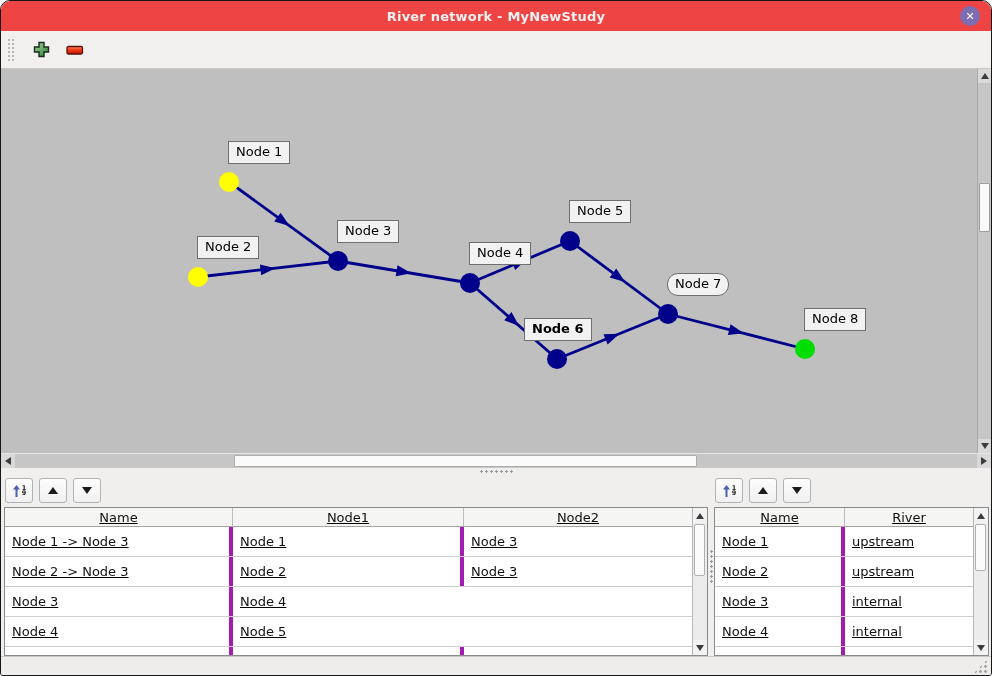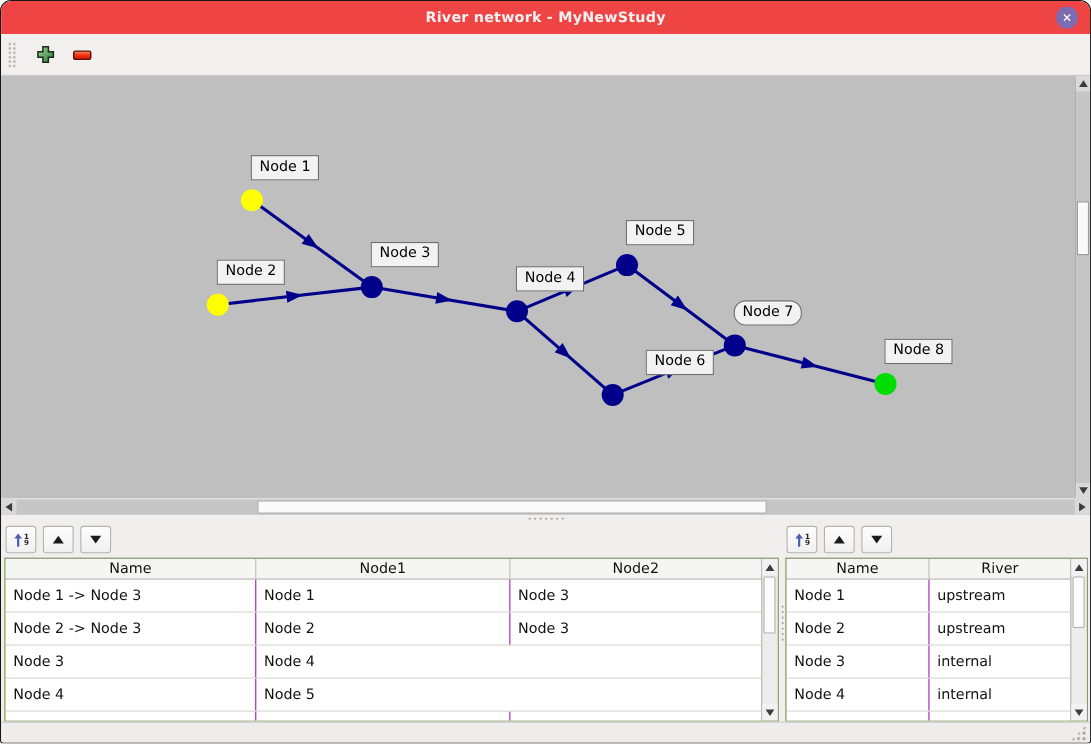--- a/index.html
+++ b/index.html
@@ -66,29 +66,29 @@
   .pt-btn {
     width:28px; height:25px; background:linear-gradient(#fdfdfd,#f0f0f0);
     border:1px solid #b3b3b3; border-radius:3px;
     display:flex; align-items:center; justify-content:center; cursor:pointer;
   }
   .sort-wrap { display:flex; align-items:center; gap:1px; }
   .sort-nums { display:flex; flex-direction:column; font-size:6.5px; line-height:5px; color:#222; font-weight:bold; }
   .btri-up   { width:0;height:0;border-left:5px solid transparent;border-right:5px solid transparent;border-bottom:7px solid #1b1b1b; }
   .btri-down { width:0;height:0;border-left:5px solid transparent;border-right:5px solid transparent;border-top:7px solid #1b1b1b; }
   
-  .table { position:relative; background:#bef264; border:1px solid #8a8a8a; height:190px; overflow:hidden; }
+  .table { position:relative; background:#3b82f6; border:1px solid #8a8a8a; height:190px; overflow:hidden;text-decoration:underline; }
   .table-left  { width:704px; }
   .table-right { width:275px; }
   .tgrid { margin-right:15px; }
   .thead { display:grid; height:19px; background:#f5f5f4; border-bottom:1px solid #a5a5a5; }
   .th { display:flex; align-items:center; justify-content:center; font-size:13px; color:#111; border-right:1px solid #bdbdbd; }
   .th:last-child { border-right:none; }
   .tr { display:grid; height:30px; border-bottom:1px solid #cfcfcf; background:#fff; }
-  .td { display:flex; align-items:center; padding-left:7px; font-size:13px; color:#111; border-right:1px solid #a21caf; overflow:hidden; white-space:nowrap; }
+  .td { display:flex; align-items:center; padding-left:7px; font-size:13px; color:#111; border-right:4px solid #a21caf; overflow:hidden; white-space:nowrap; }
   .td:last-child { border-right:none; }
   .table-left  .thead, .table-left  .tr { grid-template-columns:228px 231px 1fr; }
   .table-right .thead, .table-right .tr { grid-template-columns:130px 1fr; }
   .tscroll { position:absolute; right:0; top:0; bottom:0; width:15px; background:#ececec; border-left:1px solid #b5b5b5; }
   .tscroll .sb-btn { width:14px; height:15px; left:0; background:#f2f2f2; }
   .tscroll .sb-up { top:0; } .tscroll .sb-down { bottom:0; }
   .tthumb { position:absolute; left:1px; width:11px; background:#fbfbfb; border:1px solid #b0b0b0; border-radius:2px; }
   .thumb-l { top:16px; height:52px; }
   .thumb-r { top:16px; height:47px; }
   .vsplit { width:6px; display:flex; align-items:center; justify-content:center; cursor:col-resize; }
@@ -166,21 +166,21 @@
           <circle cx="569" cy="172" r="10" fill="#00008b"></circle>
           <circle cx="556" cy="290" r="10" fill="#00008b"></circle>
           <circle cx="667" cy="245" r="10" fill="#00008b"></circle>
           <circle cx="804" cy="280" r="10" fill="#00dd00"></circle>
         </svg>
     <div class="node-label" style="left: 227px; top: 72px;">Node 1</div>
         <div class="node-label" style="left: 196px; top: 167px;">Node 2</div>
         <div class="node-label" style="left: 336px; top: 151px;">Node 3</div>
         <div class="node-label" style="left: 468px; top: 173px;">Node 4</div>
         <div class="node-label" style="left: 568px; top: 131px;">Node 5</div>
-        <div class="node-label" style="left: 586px; top: 249px;">Node 6</div>
+        <div class="node-label" style="left: 523px; top: 249px; font-weight: bold;">Node 6</div>
         <div class="node-label" style="left: 666px; top: 204px; border-radius: 11px;">Node 7</div>
         <div class="node-label" style="left: 803px; top: 239px;">Node 8</div>
       </div>
     <div class="vscroll">
       <div class="sb-btn sb-up">
           <div class="tri-up"></div>
         </div>
       <div class="vthumb"></div>
       <div class="sb-btn sb-down">
           <div class="tri-down"></div>

